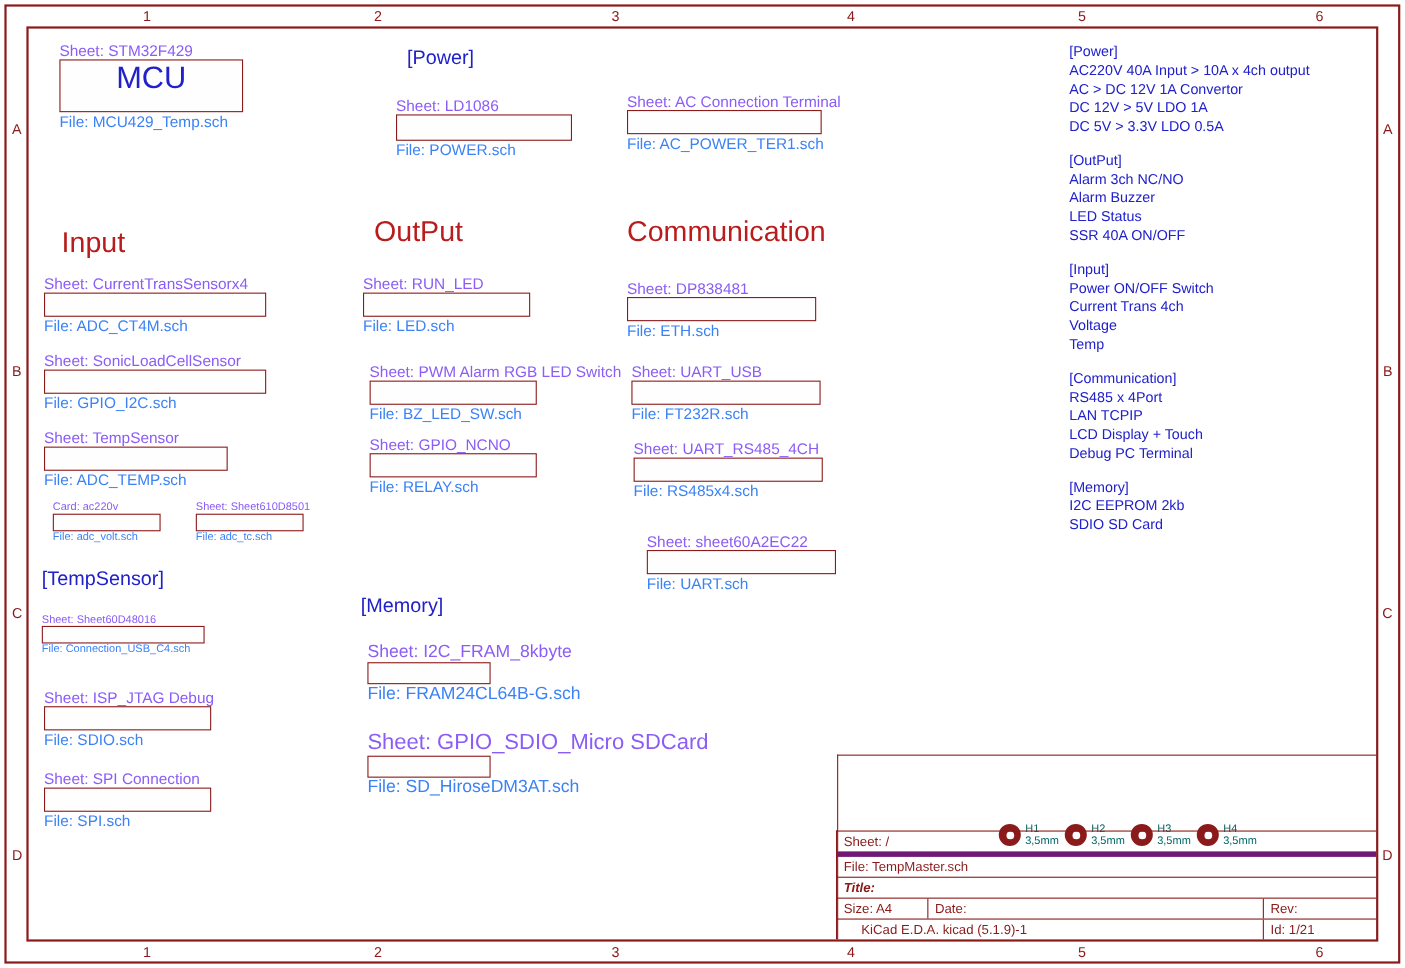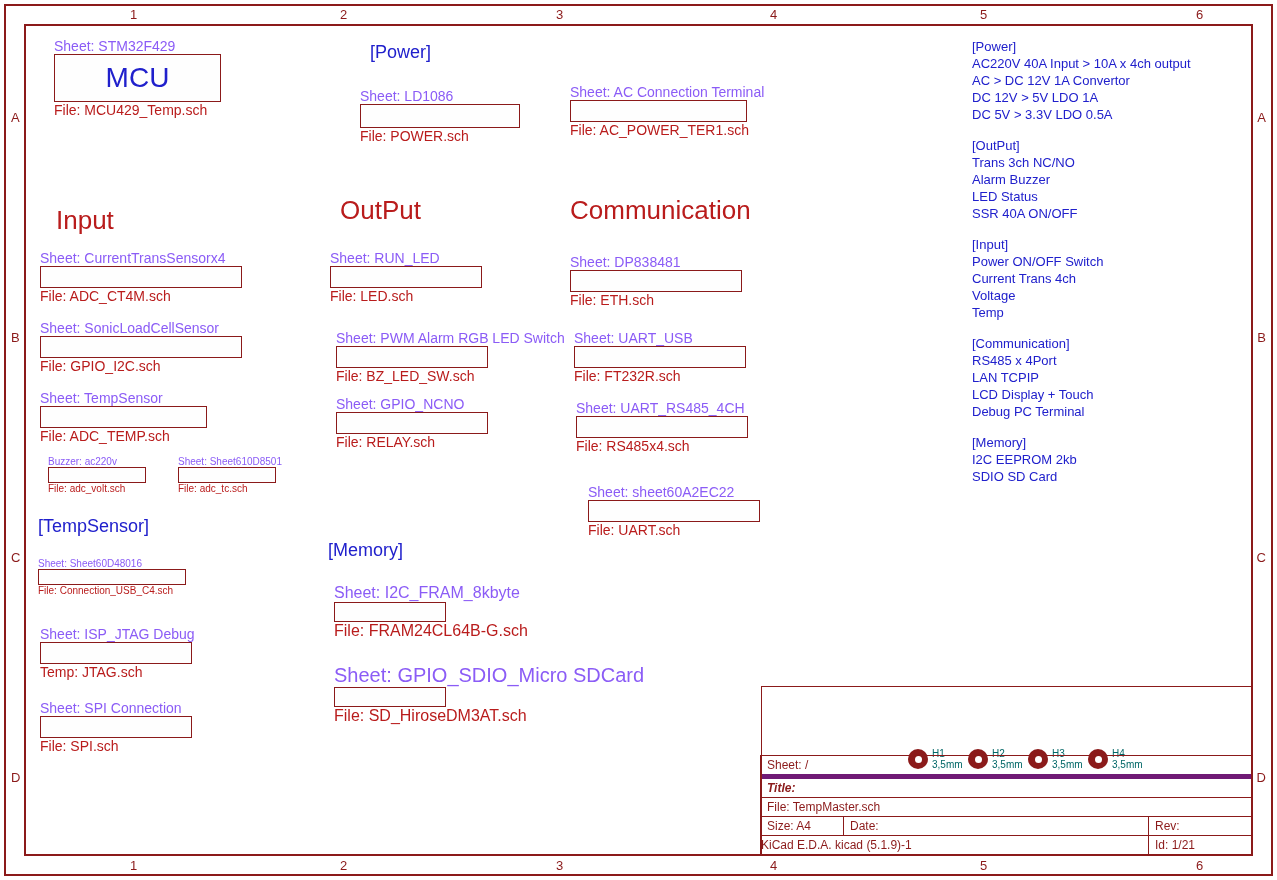--- a/index.html
+++ b/index.html
@@ -7,21 +7,21 @@
   .frame{position:absolute;border:2px solid #8b1a1a}
   .outer{left:4px;top:4px;right:4px;bottom:4px}
   .inner{left:24px;top:24px;right:24px;bottom:24px}
   .tick-label{position:absolute;color:#8b1a1a;font-size:13px}
   .big{font-size:28px;color:#2020cc}
   .heading{font-size:26px;color:#b91c1c}
   .brk{font-size:18px;color:#2020cc}
   .sheet{position:absolute}
   .sheet-name{color:#8b5cf6;font-size:14px}
   .sheet-name.small{font-size:10px}
-  .sheet-file{color:#b91c1c;font-size:14px}
+  .sheet-file{color:#3b82f6;font-size:14px}
   .sheet-file.small{font-size:10px}
   .sheet-box{border:1.5px solid #8b1a1a;background:#fefefe}
   .notes{position:absolute;left:972px;top:38px;width:280px;color:#2020cc;font-size:13px;line-height:17px}
   .notes .sec{margin-bottom:14px}
   .hole{position:absolute;display:flex;align-items:center;color:#006666;font-size:10px}
   .hole-circ{width:20px;height:20px;border-radius:50%;background:#8b1a1a;display:flex;align-items:center;justify-content:center;margin-right:4px}
   .hole-circ::after{content:'';width:7px;height:7px;border-radius:50%;background:#fff}
   .lbl{position:absolute}
 </style>
 </head>
@@ -48,21 +48,21 @@
   <div class="tick-label" style="left:11px;top:330px">B</div>
   <div class="tick-label" style="left:11px;top:550px">C</div>
   <div class="tick-label" style="left:11px;top:770px">D</div>
   <div class="tick-label" style="right:11px;top:110px">A</div>
   <div class="tick-label" style="right:11px;top:330px">B</div>
   <div class="tick-label" style="right:11px;top:550px">C</div>
   <div class="tick-label" style="right:11px;top:770px">D</div>
 
   <div class="sheet" style="left:54px;top:38px">
     <div class="sheet-name">Sheet: STM32F429</div>
-    <div class="sheet-box" style="width:165px;height:46px;display:flex;align-items:center;justify-content:center">
+    <div class="sheet-box" style="width:165px;height:46px;display:flex;justify-content:center">
       <span class="big">MCU</span>
     </div>
     <div class="sheet-file">File: MCU429_Temp.sch</div>
   </div>
 
   <div class="lbl brk" style="left:370px;top:42px">[Power]</div>
   <div class="sheet" style="left:360px;top:88px">
     <div class="sheet-name">Sheet: LD1086</div>
     <div class="sheet-box" style="width:158px;height:22px"></div>
     <div class="sheet-file">File: POWER.sch</div>
@@ -83,21 +83,21 @@
     <div class="sheet-name">Sheet: SonicLoadCellSensor</div>
     <div class="sheet-box" style="width:200px;height:20px"></div>
     <div class="sheet-file">File: GPIO_I2C.sch</div>
   </div>
   <div class="sheet" style="left:40px;top:390px">
     <div class="sheet-name">Sheet: TempSensor</div>
     <div class="sheet-box" style="width:165px;height:20px"></div>
     <div class="sheet-file">File: ADC_TEMP.sch</div>
   </div>
   <div class="sheet" style="left:48px;top:456px">
-    <div class="sheet-name small">Buzzer: ac220v</div>
+    <div class="sheet-name small">Card: ac220v</div>
     <div class="sheet-box" style="width:96px;height:14px"></div>
     <div class="sheet-file small">File: adc_volt.sch</div>
   </div>
   <div class="sheet" style="left:178px;top:456px">
     <div class="sheet-name small">Sheet: Sheet610D8501</div>
     <div class="sheet-box" style="width:96px;height:14px"></div>
     <div class="sheet-file small">File: adc_tc.sch</div>
   </div>
 
   <div class="lbl heading" style="left:340px;top:195px">OutPut</div>
@@ -141,21 +141,21 @@
 
   <div class="lbl brk" style="left:38px;top:516px">[TempSensor]</div>
   <div class="sheet" style="left:38px;top:558px">
     <div class="sheet-name small">Sheet: Sheet60D48016</div>
     <div class="sheet-box" style="width:146px;height:14px"></div>
     <div class="sheet-file small">File: Connection_USB_C4.sch</div>
   </div>
   <div class="sheet" style="left:40px;top:626px">
     <div class="sheet-name">Sheet: ISP_JTAG Debug</div>
     <div class="sheet-box" style="width:150px;height:20px"></div>
-    <div class="sheet-file">Temp: JTAG.sch</div>
+    <div class="sheet-file">File: SDIO.sch</div>
   </div>
   <div class="sheet" style="left:40px;top:700px">
     <div class="sheet-name">Sheet: SPI Connection</div>
     <div class="sheet-box" style="width:150px;height:20px"></div>
     <div class="sheet-file">File: SPI.sch</div>
   </div>
 
   <div class="lbl brk" style="left:328px;top:540px">[Memory]</div>
   <div class="sheet" style="left:334px;top:584px">
     <div class="sheet-name" style="font-size:16px">Sheet: I2C_FRAM_8kbyte</div>
@@ -171,21 +171,21 @@
   <div class="notes">
     <div class="sec">
       <div>[Power]</div>
       <div>AC220V 40A Input &gt; 10A x 4ch output</div>
       <div>AC &gt; DC 12V 1A Convertor</div>
       <div>DC 12V &gt; 5V LDO 1A</div>
       <div>DC 5V &gt; 3.3V LDO 0.5A</div>
     </div>
     <div class="sec">
       <div>[OutPut]</div>
-      <div>Trans 3ch NC/NO</div>
+      <div>Alarm 3ch NC/NO</div>
       <div>Alarm Buzzer</div>
       <div>LED Status</div>
       <div>SSR 40A ON/OFF</div>
     </div>
     <div class="sec">
       <div>[Input]</div>
       <div>Power ON/OFF Switch</div>
       <div>Current Trans 4ch</div>
       <div>Voltage</div>
       <div>Temp</div>
@@ -217,26 +217,26 @@
     <div><span>H3</span><br><span>3,5mm</span></div>
   </div>
   <div class="hole" style="left:1088px;top:748px">
     <div class="hole-circ"></div>
     <div><span>H4</span><br><span>3,5mm</span></div>
   </div>
 
   <div style="position:absolute;right:26px;bottom:26px;width:490px;border:1.5px solid #8b1a1a;border-bottom:none;border-right:none;font-size:12px">
     <div style="position:absolute;top:-70px;left:0;right:0;bottom:0;border-top:1.5px solid #8b1a1a;border-left:1.5px solid #8b1a1a"></div>
     <div style="padding:2px 6px;border-bottom:5px solid #701a75">Sheet: /</div>
+    <div style="padding:2px 6px;border-bottom:1px solid #8b1a1a">File: TempMaster.sch</div>
     <div style="padding:2px 6px;border-bottom:1px solid #8b1a1a;font-weight:bold;font-style:italic">Title:</div>
-    <div style="padding:2px 6px;border-bottom:1px solid #8b1a1a">File: TempMaster.sch</div>
     <div style="display:flex;border-bottom:1px solid #8b1a1a">
       <div style="flex:0 0 70px;padding:2px 6px;border-right:1px solid #8b1a1a">Size: A4</div>
       <div style="flex:1;padding:2px 6px;border-right:1px solid #8b1a1a">Date:</div>
       <div style="flex:0 0 90px;padding:2px 6px">Rev:</div>
     </div>
     <div style="display:flex">
-      <div style="flex:1;padding:2px 0;border-right:1px solid #8b1a1a">KiCad E.D.A.  kicad (5.1.9)-1</div>
+      <div style="flex:1;padding:2px 22px;border-right:1px solid #8b1a1a">KiCad E.D.A.  kicad (5.1.9)-1</div>
       <div style="flex:0 0 90px;padding:2px 6px">Id: 1/21</div>
     </div>
   </div>
 
 </div>
 
 </body></html>

